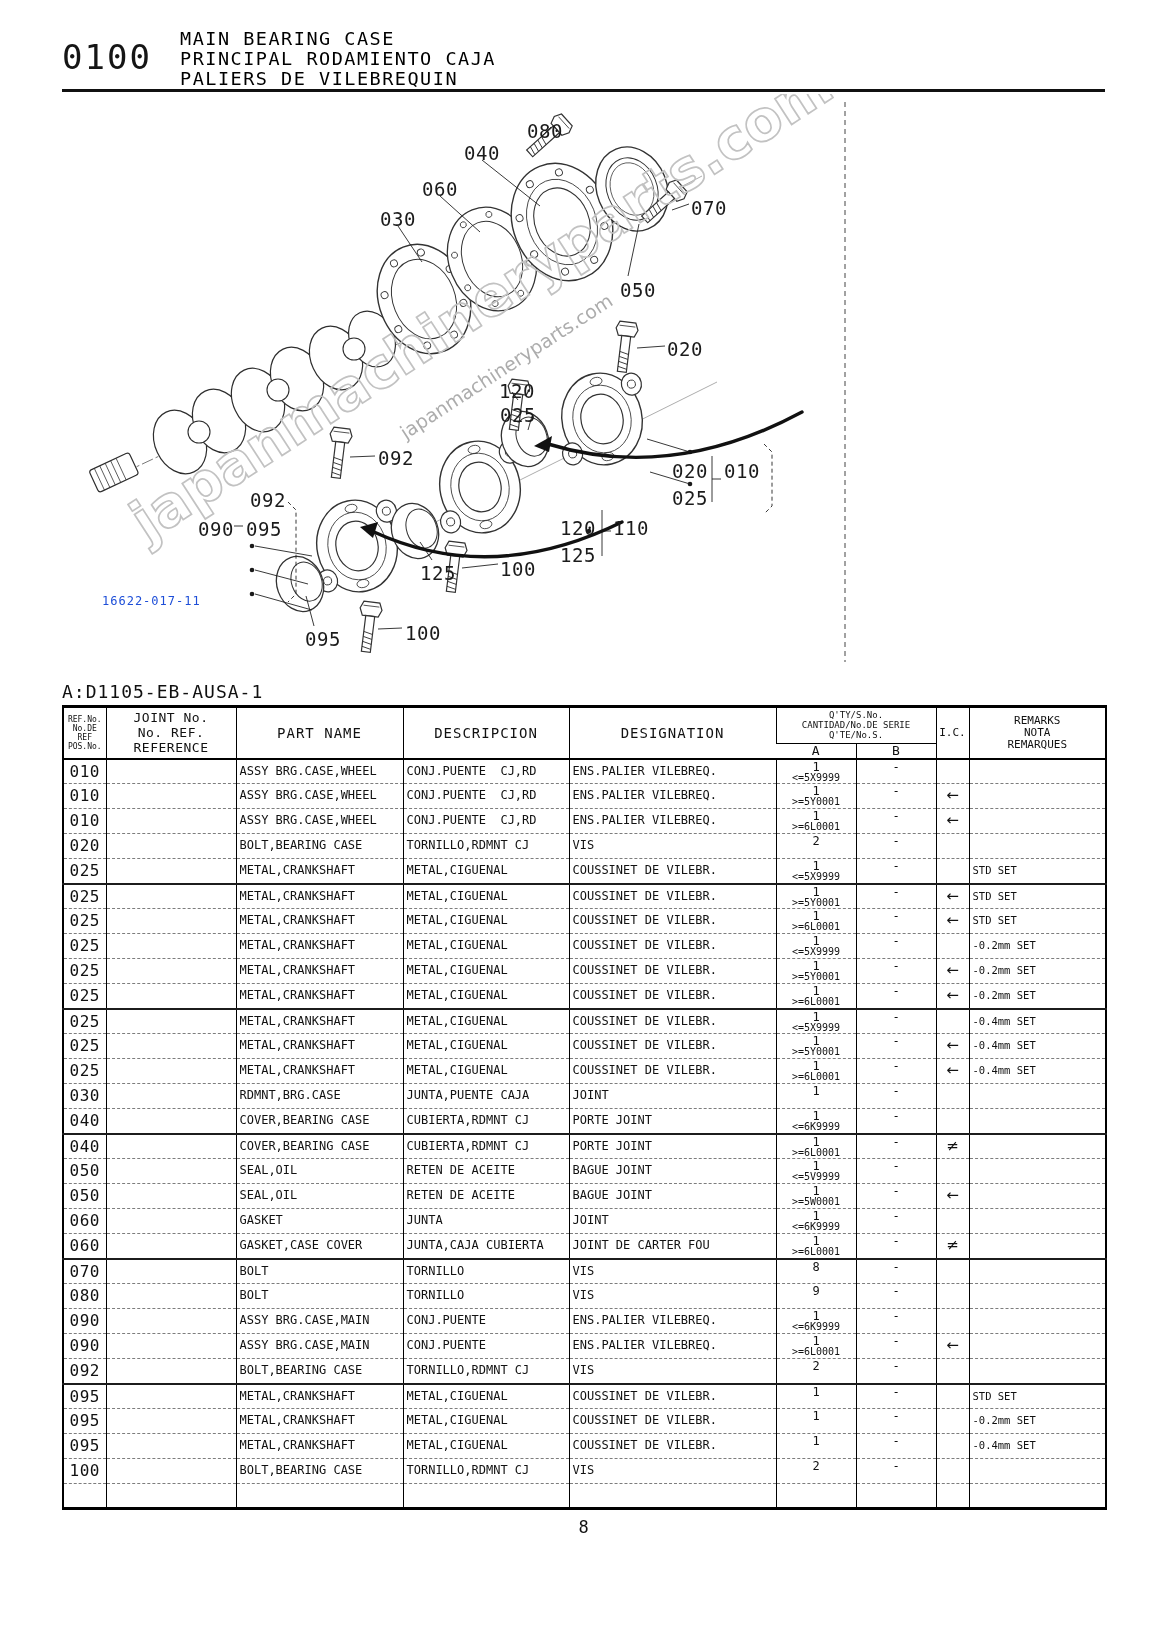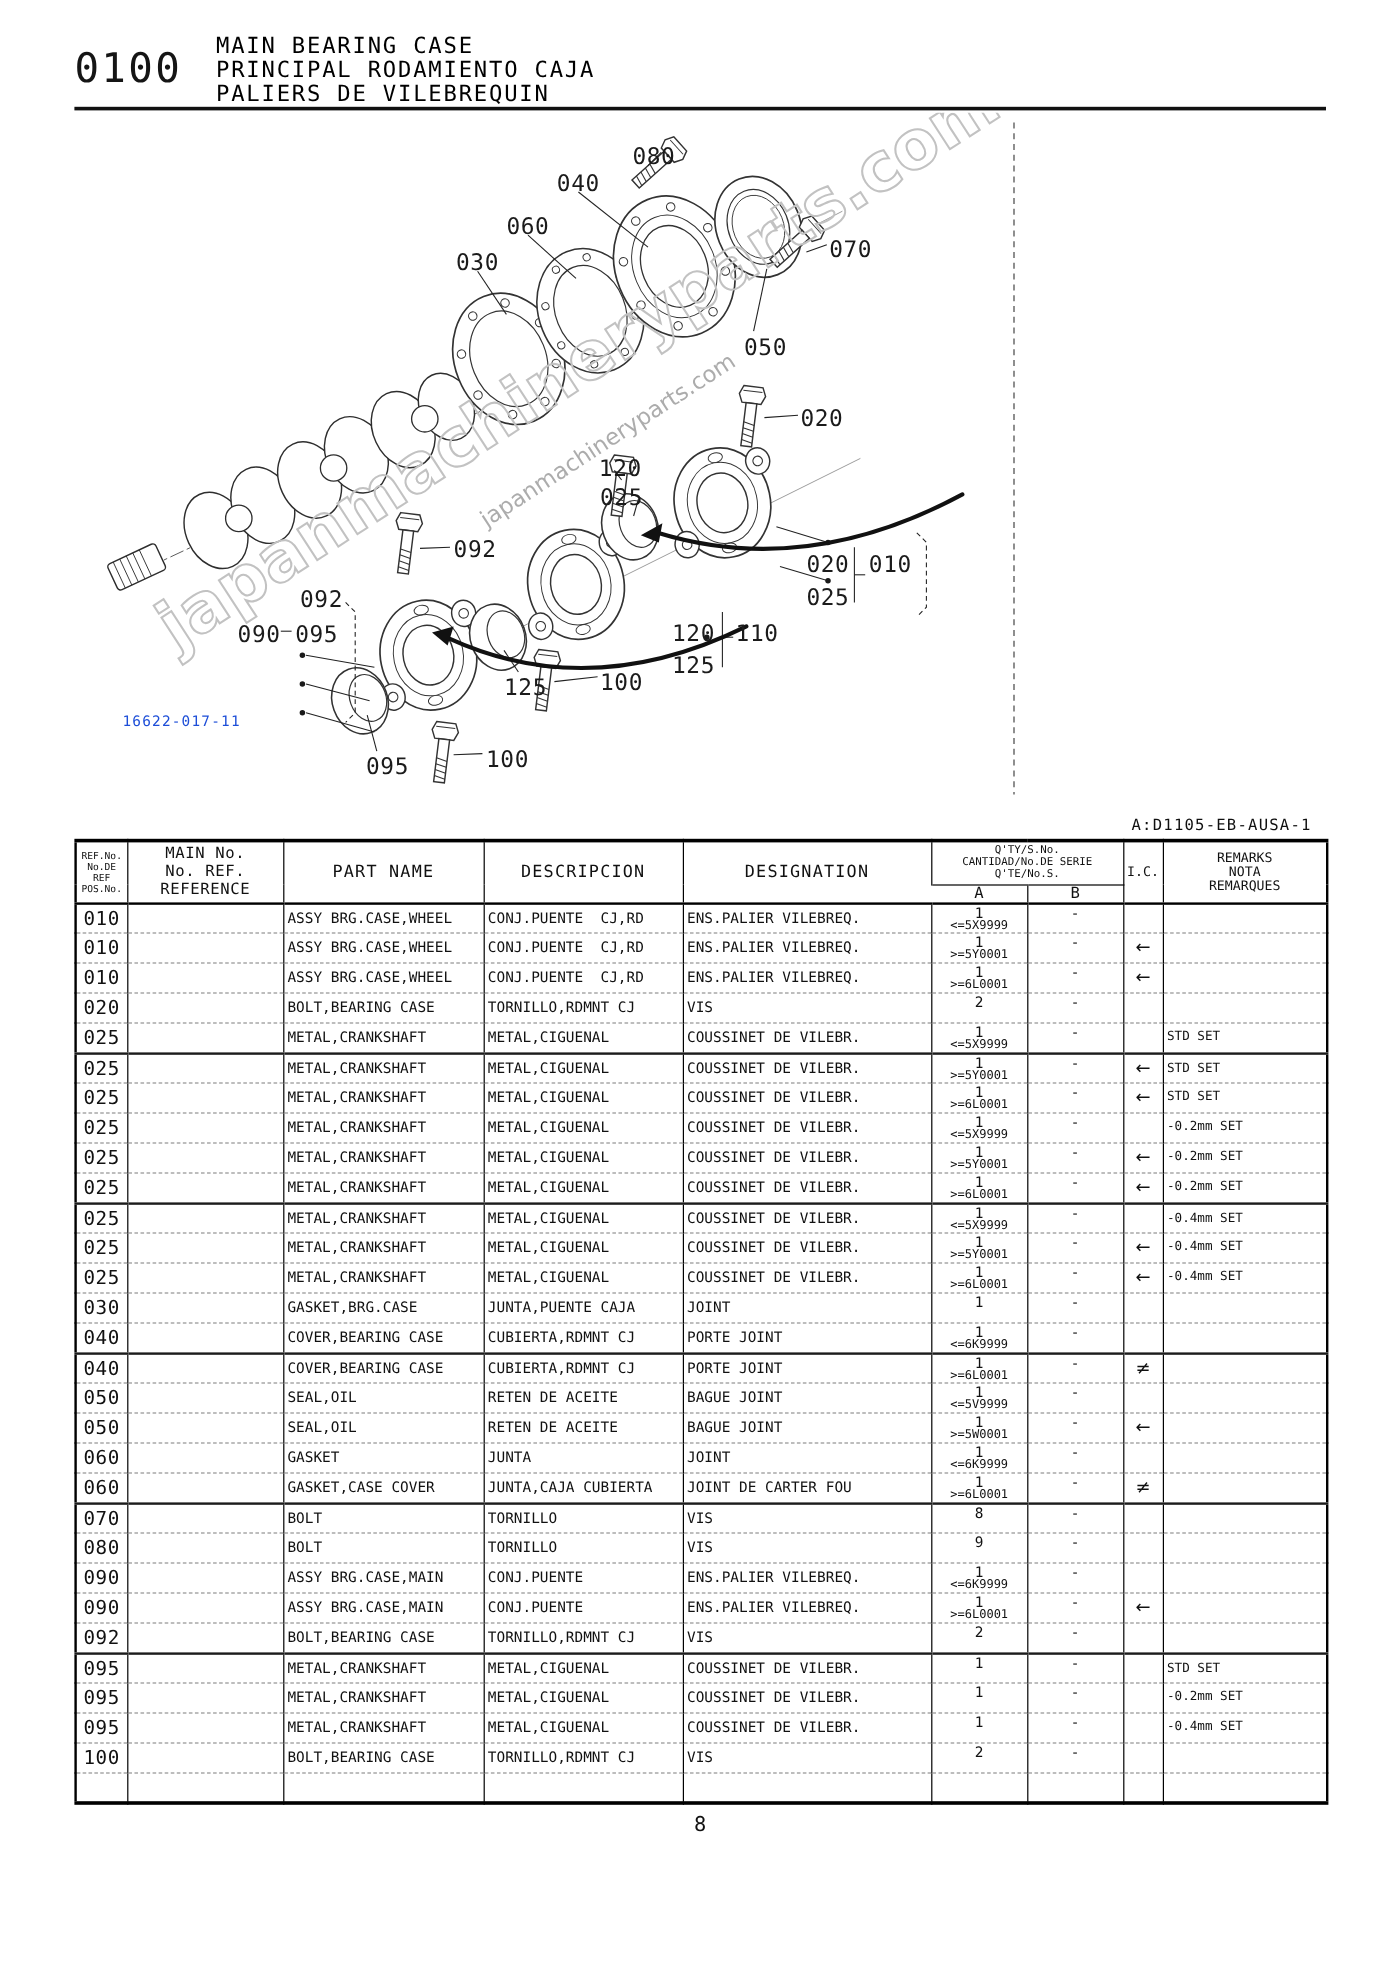--- a/index.html
+++ b/index.html
@@ -10,21 +10,21 @@
   .hdr{display:flex;align-items:flex-start;margin-top:28px;height:58px;}
   .code{font-size:34px;letter-spacing:2px;color:#151515;line-height:58px;width:118px;}
   .titles{font-size:18.5px;line-height:20px;letter-spacing:1.5px;color:#000000;padding-top:1px;}
   .rule{height:2.5px;background:#111;margin-top:3px;}
   
   .diagram{position:relative;width:1043px;height:585px;margin-top:2px;}
   .diagram svg{position:absolute;left:0;top:0;}
   .callout{position:absolute;font-size:19px;letter-spacing:0.5px;color:#1b1b1b;white-space:nowrap;}
   .fig{position:absolute;left:40px;top:500px;font-size:12px;letter-spacing:1px;color:#1d4ed8;}
   
-  .model{text-align:right;font-size:13px;letter-spacing:1px;margin:2px 12px 3px 0;color:#101010;}
+  .model{text-align:left;font-size:18px;letter-spacing:1px;margin:2px 0 3px 0;color:#101010;}
   table{border-collapse:collapse;table-layout:fixed;width:1043px;
         border:2px solid #000;border-top:3px solid #000;border-bottom:3px solid #000;}
   td{border-left:1px solid #000;overflow:hidden;vertical-align:top;box-sizing:border-box;padding:0;}
   td:first-child{border-left:none;}
   thead td{vertical-align:middle;text-align:center;}
   thead .h1 td{height:37px;}
   thead .h2 td{height:15px;border-top:1px solid #000;font-size:13px;line-height:14px;}
   tbody tr:first-child td{border-top:2.5px solid #000;}
   .h3l div{text-align:center;}
   .hs{font-size:8px;line-height:9px;letter-spacing:0;}
@@ -283,21 +283,21 @@
       <tr class="h1">
         <td rowspan="2">
           <div class="h3l hs">
             <div>REF.No.</div>
             <div>No.DE REF</div>
             <div>POS.No.</div>
           </div>
         </td>
         <td rowspan="2">
           <div class="h3l hm">
-            <div>MAIN No.</div>
+            <div>JOINT No.</div>
             <div>No. REF.</div>
             <div>REFERENCE</div>
           </div>
         </td>
         <td rowspan="2" class="hone">PART NAME</td>
         <td rowspan="2" class="hone">DESCRIPCION</td>
         <td rowspan="2" class="hone">DESIGNATION</td>
         <td colspan="2">
           <div class="h3l hq">
             <div>Q'TY/S.No.</div>
@@ -498,21 +498,21 @@
             <span class="q1">1</span>
             <span class="q2">&gt;=6L0001</span>
           </td>
           <td class="c-qb">-</td>
           <td class="c-ic">←</td>
           <td class="c-rem">-0.4mm SET</td>
         </tr>
         <tr class="sep-dash">
           <td class="c-ref">030</td>
           <td class="c-pn"></td>
-          <td class="c-name">GASKET,BRG.CASE</td>
+          <td class="c-name">RDMNT,BRG.CASE</td>
           <td class="c-desc">JUNTA,PUENTE CAJA</td>
           <td class="c-desig">JOINT</td>
           <td class="c-qa">
             <span class="q1">1</span>
             <span class="q2"></span>
           </td>
           <td class="c-qb">-</td>
           <td class="c-ic"></td>
           <td class="c-rem"></td>
         </tr>

